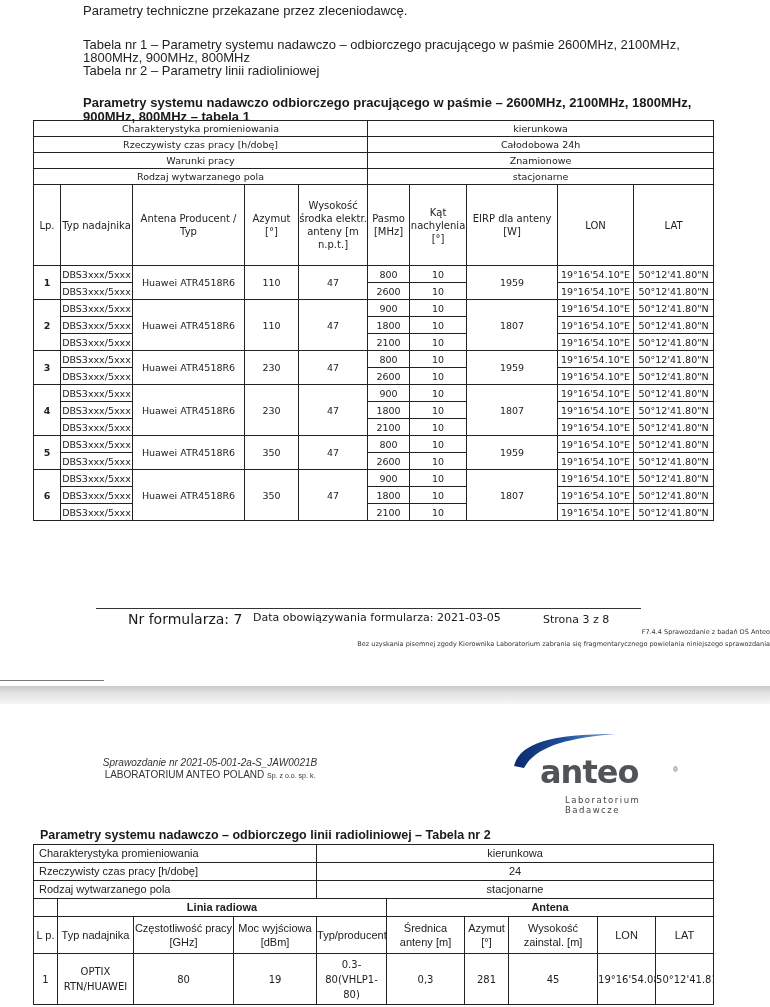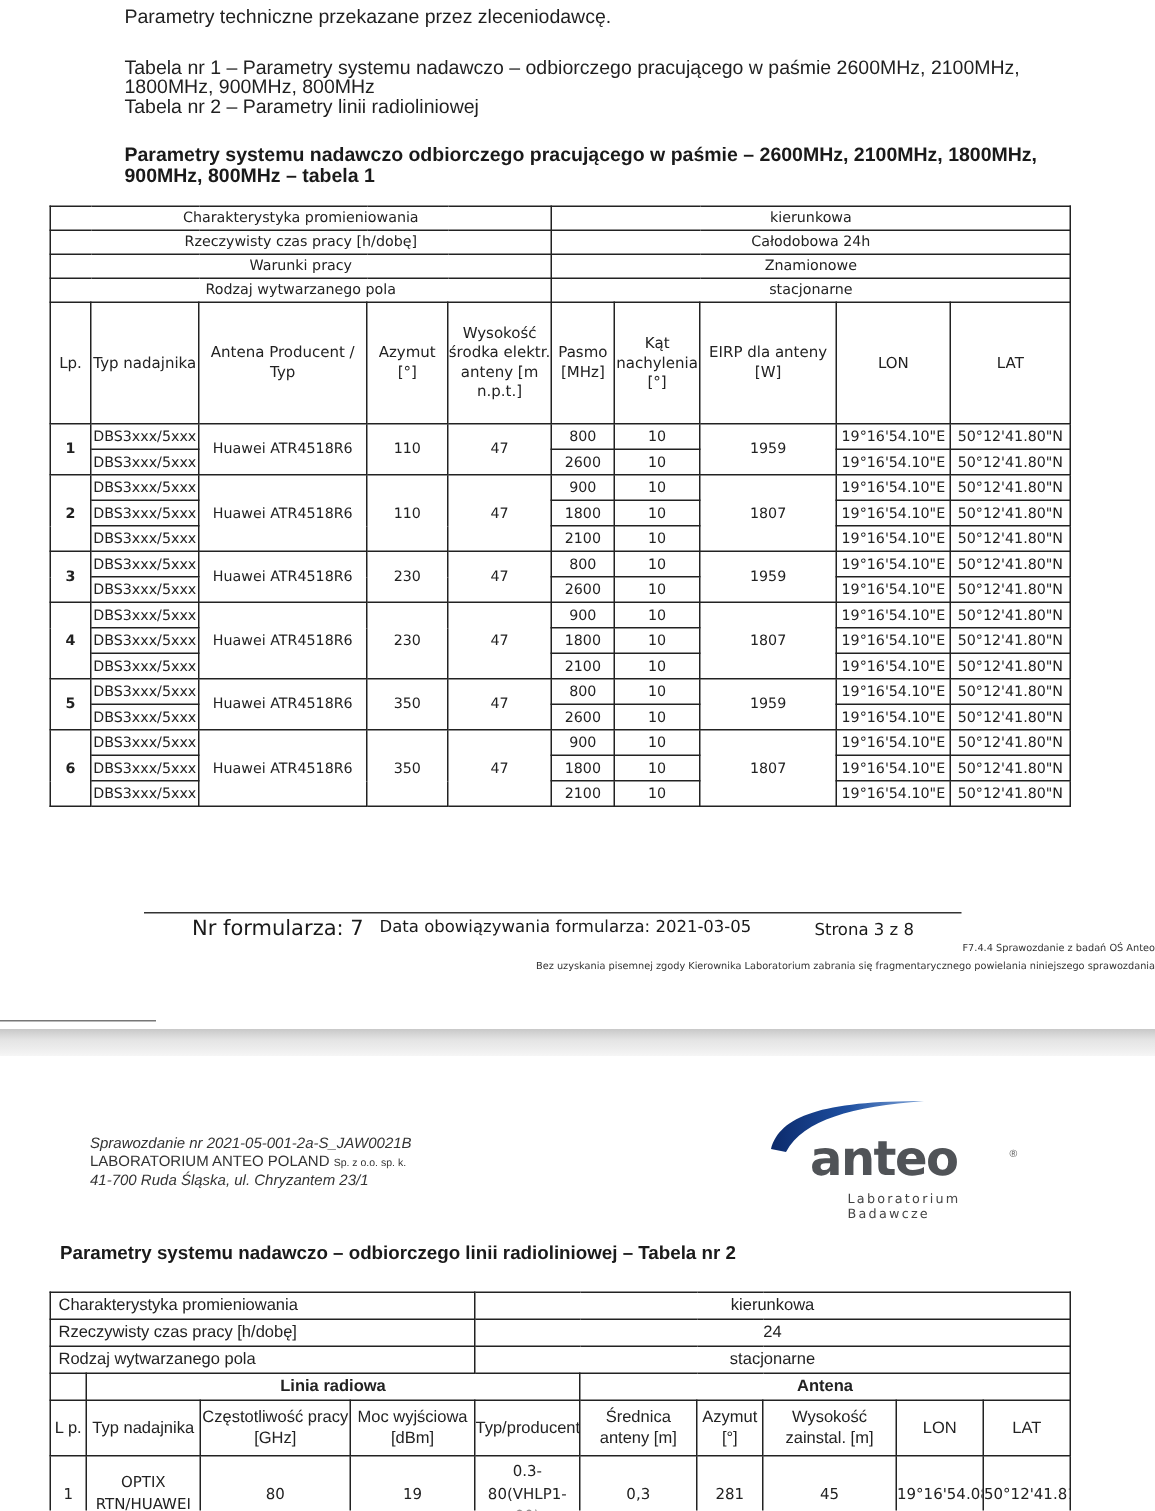--- a/index.html
+++ b/index.html
@@ -6,35 +6,35 @@
   body { width:770px; height:1007px; background:#ffffff; position:relative; overflow:hidden; font-family:"Liberation Sans", sans-serif; color:#1a1a1a; }
   .abs { position:absolute; }
   .p1 { position:absolute; left:0; top:0; width:770px; height:755px; background:#fff; }
   .p2 { position:absolute; left:0; top:704px; width:770px; height:303px; background:#fff; }
   .sep { position:absolute; left:0; top:686px; width:770px; height:18px; background:linear-gradient(#c8c8c8, #e4e4e4 40%, #ececec 70%, #f6f6f6); }
   .stub { position:absolute; left:0; top:680px; width:104px; height:1px; background:#777; }
 
   .intro { position:absolute; left:83px; font-size:13px; line-height:14px; color:#1f1f1f; }
   .t1title { position:absolute; left:83px; top:96px; font-size:13px; font-weight:bold; line-height:14px; width:640px; }
 
-  table { border-collapse:collapse; position:absolute; table-layout:fixed;margin-top:17px; }
+  table { border-collapse:collapse; position:absolute; table-layout:fixed; }
   td { border:1px solid #222; padding:0; text-align:center; vertical-align:middle; overflow:hidden; white-space:nowrap; }
   .t1 { left:33px; top:120px; width:680px; font-family:"DejaVu Sans", sans-serif; font-size:9.5px; color:#222; }
   .t1 td { height:15px; line-height:15px; }
   .t1 .hdr td { height:80px; white-space:normal; line-height:13px; font-size:10px; }
   .t1 .dr td { height:16px; }
   .t1 .lp { font-weight:bold; }
 
   .footer-line { position:absolute; left:96px; top:608px; width:545px; height:1px; background:#333; }
   .fnr { position:absolute; left:128px; top:611px; font-family:"DejaVu Sans", sans-serif; font-size:14px; }
   .fdate { position:absolute; left:253px; top:611px; font-family:"DejaVu Sans", sans-serif; font-size:11px; }
   .fpage { position:absolute; left:543px; top:613px; font-family:"DejaVu Sans", sans-serif; font-size:11px; }
   .fsub { position:absolute; left:0; width:770px; text-align:right; font-family:"DejaVu Sans", sans-serif; font-size:6.5px; color:#333; }
 
-  .hdrinfo { position:absolute; left:60px; top:757px; width:300px; text-align:left; font-size:10px; line-height:12px; color:#333; }
+  .hdrinfo { position:absolute; left:60px; top:757px; width:300px; text-align:center; font-size:10px; line-height:12px; color:#333; }
   .hdrinfo .i { font-style:italic; }
   .hdrinfo small { font-size:7px; }
 
   .logo { position:absolute; left:508px; top:730px; width:180px; height:80px; }
   .logo-word { position:absolute; left:32px; top:20px; font-family:"DejaVu Sans", sans-serif; font-weight:bold; font-size:32px; color:#505357; letter-spacing:-1px; line-height:44px; }
   .logo-reg { position:absolute; left:165px; top:36px; font-size:7px; color:#555; }
   .logo-sub { position:absolute; left:33px; top:65px; font-family:"DejaVu Sans", sans-serif; font-size:8.5px; letter-spacing:1.5px; color:#444;padding-left:24px; }
 
   .t2title { position:absolute; left:40px; top:828px; font-size:12.5px; font-weight:bold; }
   .t2 { left:33px; top:844px; width:680px; font-size:11px; color:#222; }
@@ -251,21 +251,20 @@
 </div>
 
 <div class="stub"></div>
 <div class="sep"></div>
 
 <div class="p2"></div>
 
 <div class="hdrinfo">
   <div class="i">Sprawozdanie nr 2021-05-001-2a-S_JAW0021B</div>
   <div><span>LABORATORIUM ANTEO POLAND</span> <small>Sp. z o.o. sp. k.</small></div>
-  <div class="i">41-700 Ruda Śląska, ul. Chryzantem 23/1</div>
 </div>
 
 <div class="logo">
   <svg class="abs" style="left:0;top:0" width="110" height="40" viewBox="0 0 110 40">
     <defs>
       <linearGradient id="sw" x1="0" x2="1" y1="0" y2="0">
         <stop offset="0" stop-color="#0c2a6b"></stop>
           <stop offset="0.5" stop-color="#1e4fa0"></stop>
           <stop offset="1" stop-color="#7fa4d8"></stop>
       </linearGradient>

